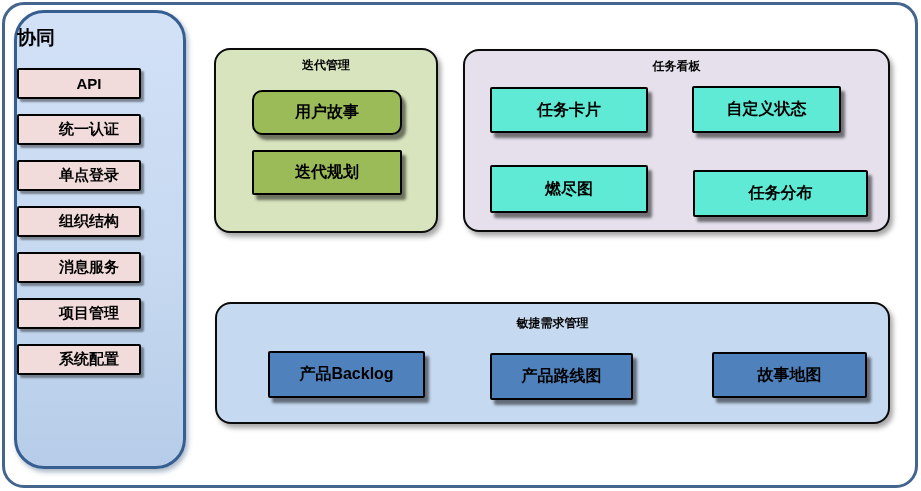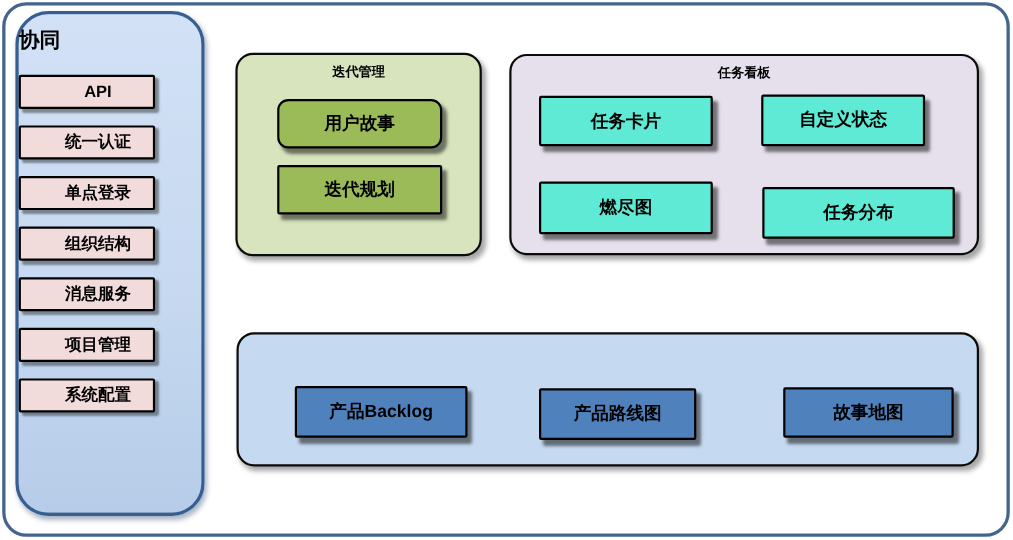--- a/index.html
+++ b/index.html
@@ -80,17 +80,18 @@
 
   <section class="group g-kanban">
     <div class="group-title">任务看板</div>
     <div class="node n0">任务卡片</div>
     <div class="node n1">自定义状态</div>
     <div class="node n2">燃尽图</div>
     <div class="node n3">任务分布</div>
   </section>
 
   <section class="group g-agile">
+    <div class="group-title">敏捷需求管理</div>
     <div class="node n0">产品Backlog</div>
     <div class="node n1">产品路线图</div>
     <div class="node n2">故事地图</div>
   </section>
 </div>
 
 </body></html>

